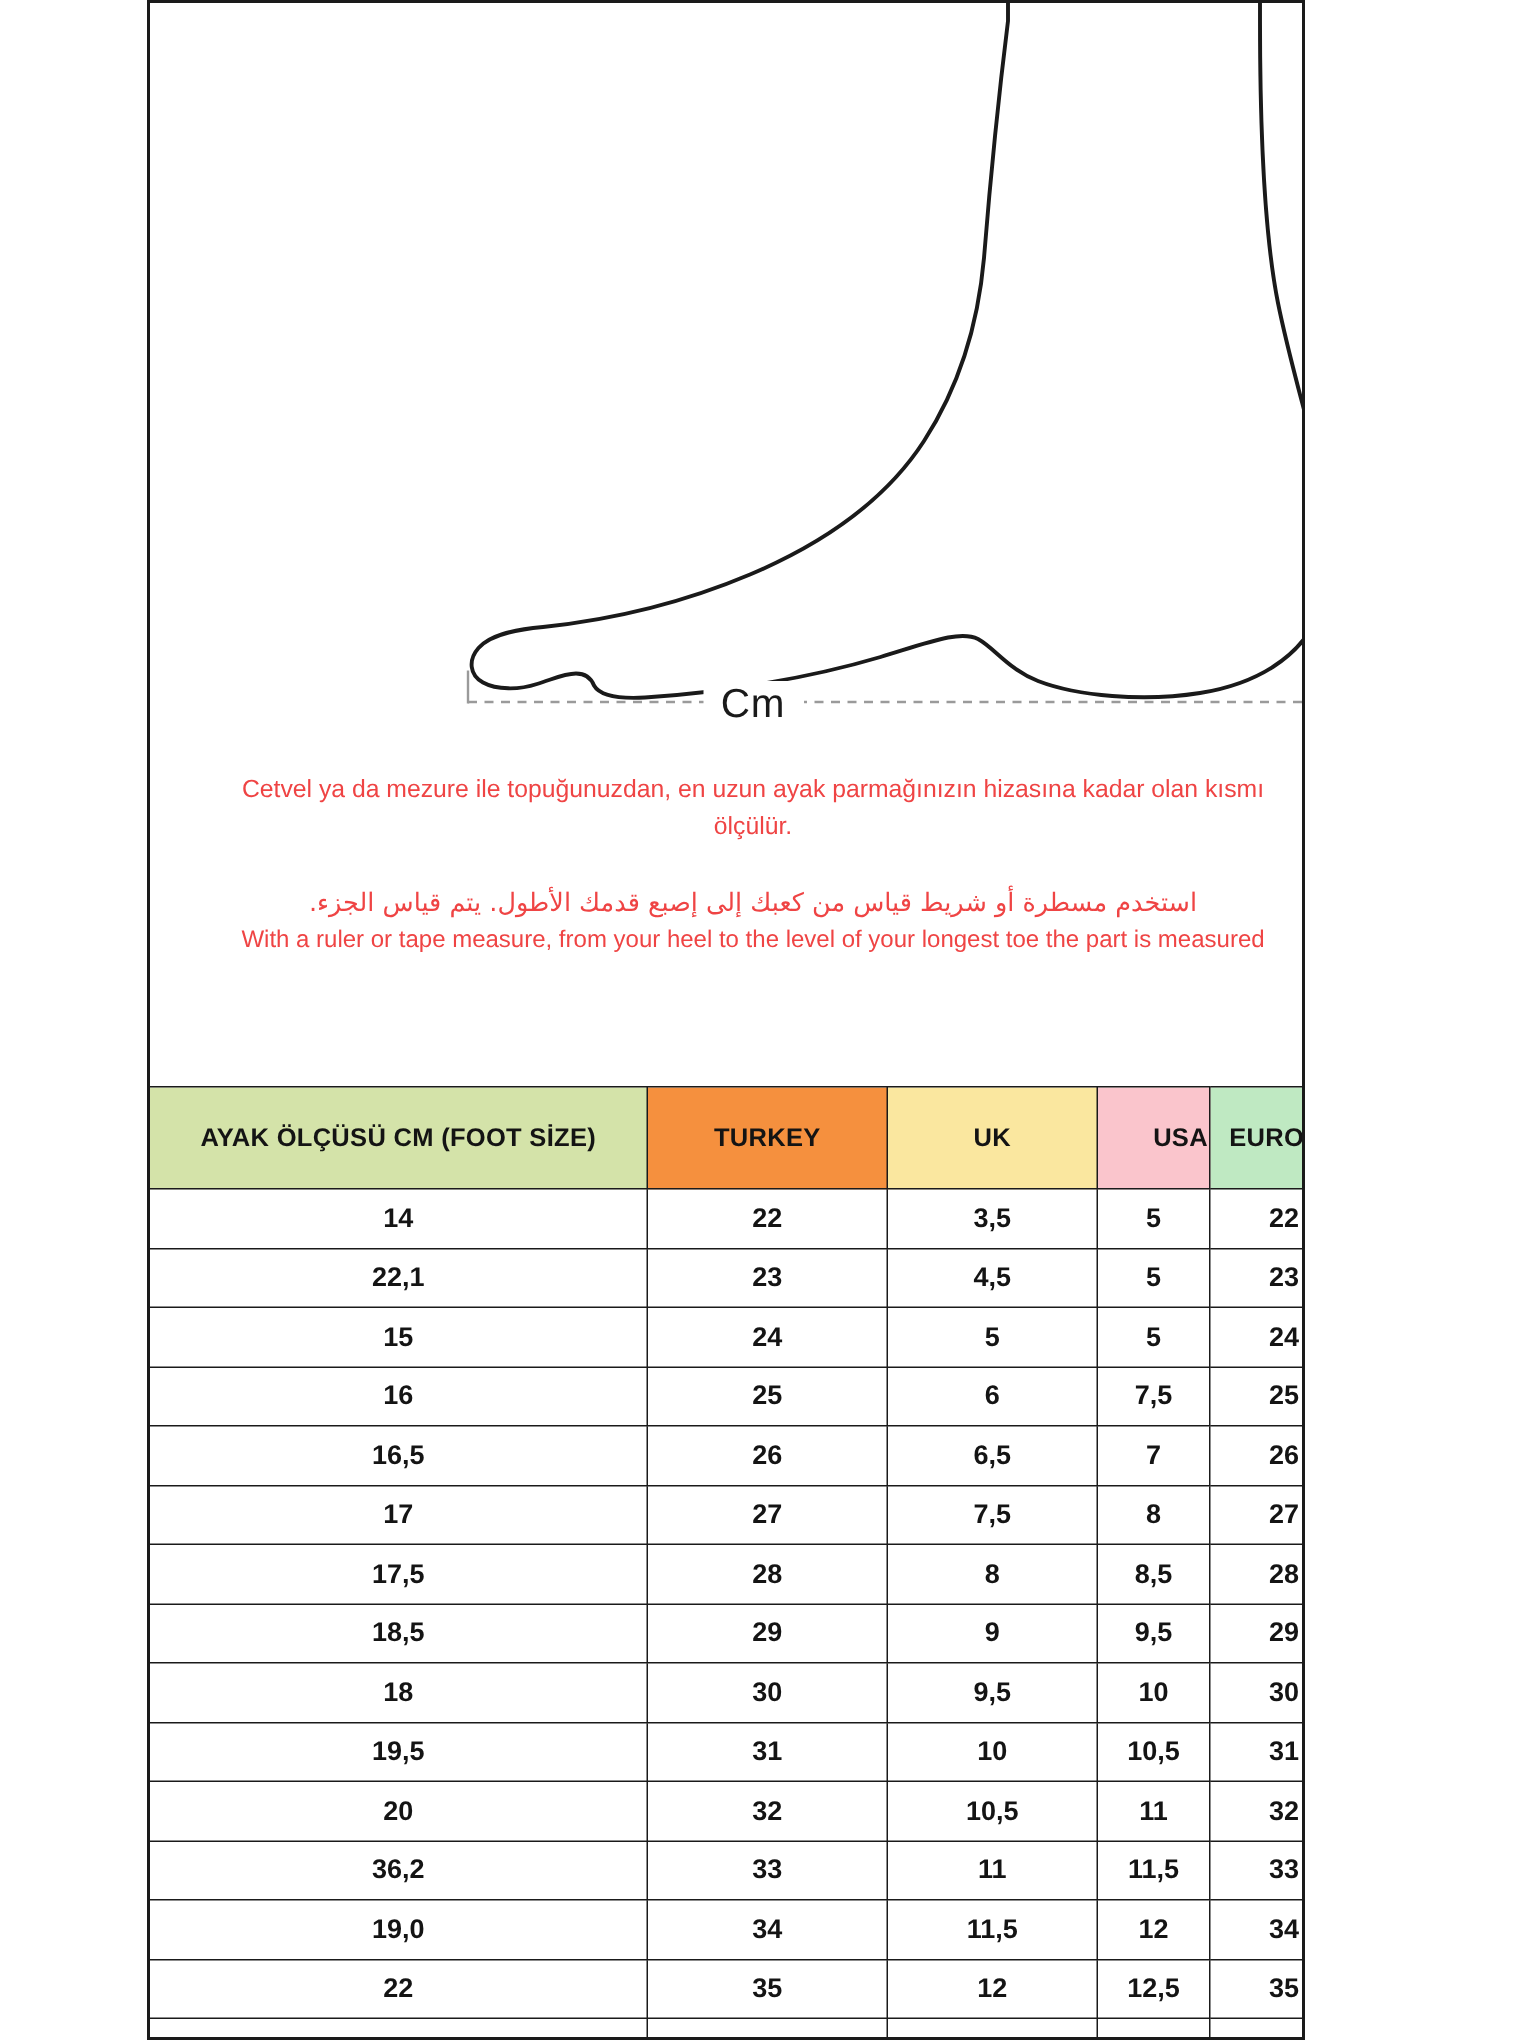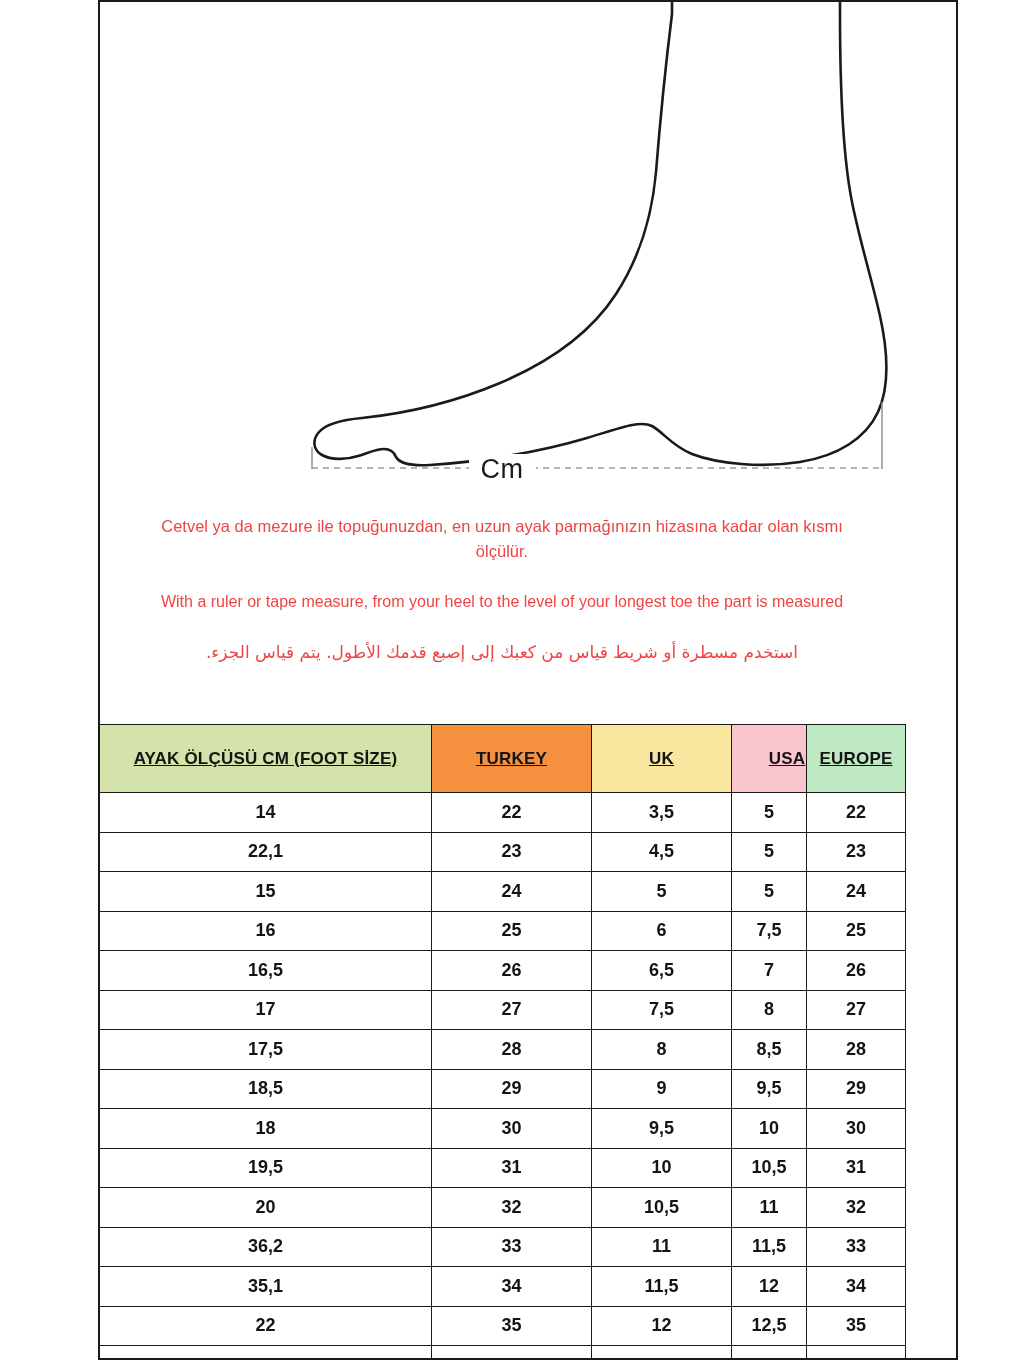--- a/index.html
+++ b/index.html
@@ -17,21 +17,21 @@
     height: 1360px;
     background: #ffffff;
     overflow: hidden;
   }
 
   
   #card {
     position: absolute;
     left: 98px;
     top: 0px;
-    width: 860px;
+    width: 772px;
     height: 1360px;
     border: 2px solid #1a1a1a;
     border-top: 2px solid #1a1a1a;
     background: #ffffff;
     overflow: hidden;
   }
 
   
   #diagram {
     position: absolute;
@@ -98,21 +98,20 @@
   #size-table th, #size-table td {
     border: 1.6px solid #1a1a1a;
     text-align: center;
     color: #141414;
     font-weight: bold;
   }
   #size-table th {
     height: 68px;
     font-size: 17px;
     letter-spacing: 0.2px;
-    text-decoration: underline;
   }
   #size-table td {
     height: 39.5px;
     font-size: 18px;
     background: #ffffff;
   }
 
   
   .col-cm     { width: 332px; }
   .col-turkey { width: 160px; }
@@ -165,22 +164,22 @@
           <line x1="212" y1="466" x2="782" y2="466" stroke="#9a9a9a" stroke-width="1.6" stroke-dasharray="6 5"></line>
         </g>
       </svg>
       <div class="cm-label">
         <span>Cm</span>
       </div>
     </div>
 
     <div id="instructions">
       <p class="instr instr-tr">Cetvel ya da mezure ile topuğunuzdan, en uzun ayak parmağınızın hizasına kadar olan kısmı ölçülür.</p>
+      <p class="instr instr-ar">استخدم مسطرة أو شريط قياس من كعبك إلى إصبع قدمك الأطول.  يتم قياس الجزء.</p>
       <p class="instr instr-en">With a ruler or tape measure, from your heel to the level of your longest toe the part is measured</p>
-      <p class="instr instr-ar">استخدم مسطرة أو شريط قياس من كعبك إلى إصبع قدمك الأطول.  يتم قياس الجزء.</p>
     </div>
 
     <table id="size-table">
       <colgroup>
         <col class="col-cm">
           <col class="col-turkey">
           <col class="col-uk">
         <col class="col-usa">
           <col class="col-europe">
       </colgroup>
@@ -272,21 +271,21 @@
             <td>32</td>
           </tr>
           <tr>
             <td>36,2</td>
             <td>33</td>
             <td>11</td>
             <td>11,5</td>
             <td>33</td>
           </tr>
           <tr>
-            <td>35,1</td>
+            <td>19,0</td>
             <td>34</td>
             <td>11,5</td>
             <td>12</td>
             <td>34</td>
           </tr>
           <tr>
             <td>22</td>
             <td>35</td>
             <td>12</td>
             <td>12,5</td>

